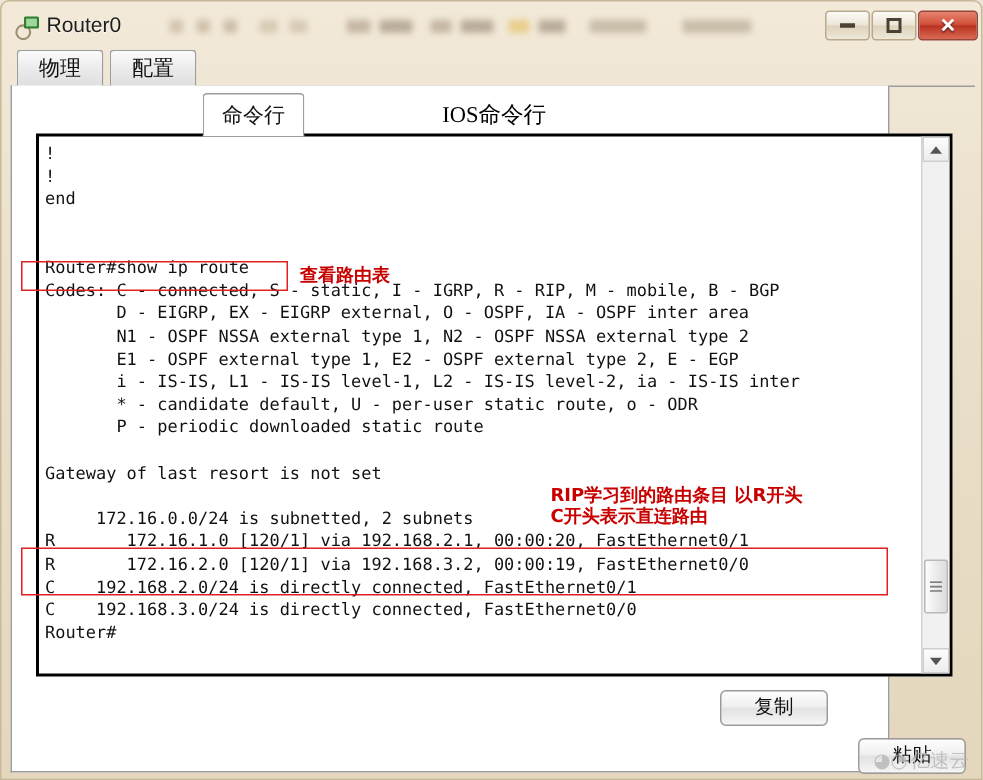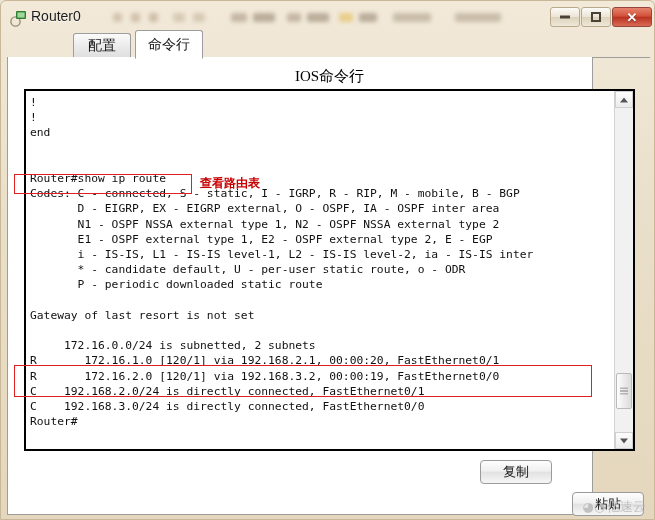--- a/index.html
+++ b/index.html
@@ -214,24 +214,27 @@
         <span class="g max-g"></span>
       </div>
       <div class="wbtn close">
         <span class="g close-g">✕</span>
       </div>
     </div>
   </div>
 
   <div class="tabbar">
     <div class="tabfill"></div>
+    <div class="tab" style="left:4px;width:58px;">
+      <span>物理</span>
+    </div>
     <div class="tab" style="left:66px;width:58px;">
       <span>配置</span>
     </div>
-    <div class="tab active" style="left:128px;width:68px;">
+    <div class="tab active" style="left:128px;width:68px;margin-top:32px;">
       <span>命令行</span>
     </div>
   </div>
 
   <div class="panel">
 
     <div class="panel-title">IOS命令行</div>
 
     <div class="console-wrap">
       <div class="console">
@@ -268,20 +271,22 @@
         </div>
         <div class="sb-arrow sb-down">
           <i></i>
         </div>
       </div>
     </div>
 
     <div class="redbox" style="left:6px;top:117px;width:178px;height:20px;"></div>
     <div class="annot" style="left:192px;top:119px;">查看路由表</div>
 
+    <div class="annot" style="left:359px;top:266px;">RIP学习到的路由条目 以R开头
+C开头表示直连路由</div>
 
     <div class="redbox" style="left:6px;top:308px;width:578px;height:32px;"></div>
 
     <div class="btn" style="left:472px;top:403px;">
       <span>复制</span>
     </div>
     <div class="btn" style="left:564px;top:403px;margin-top:32px;">
       <span>粘贴</span>
     </div>
   </div>

